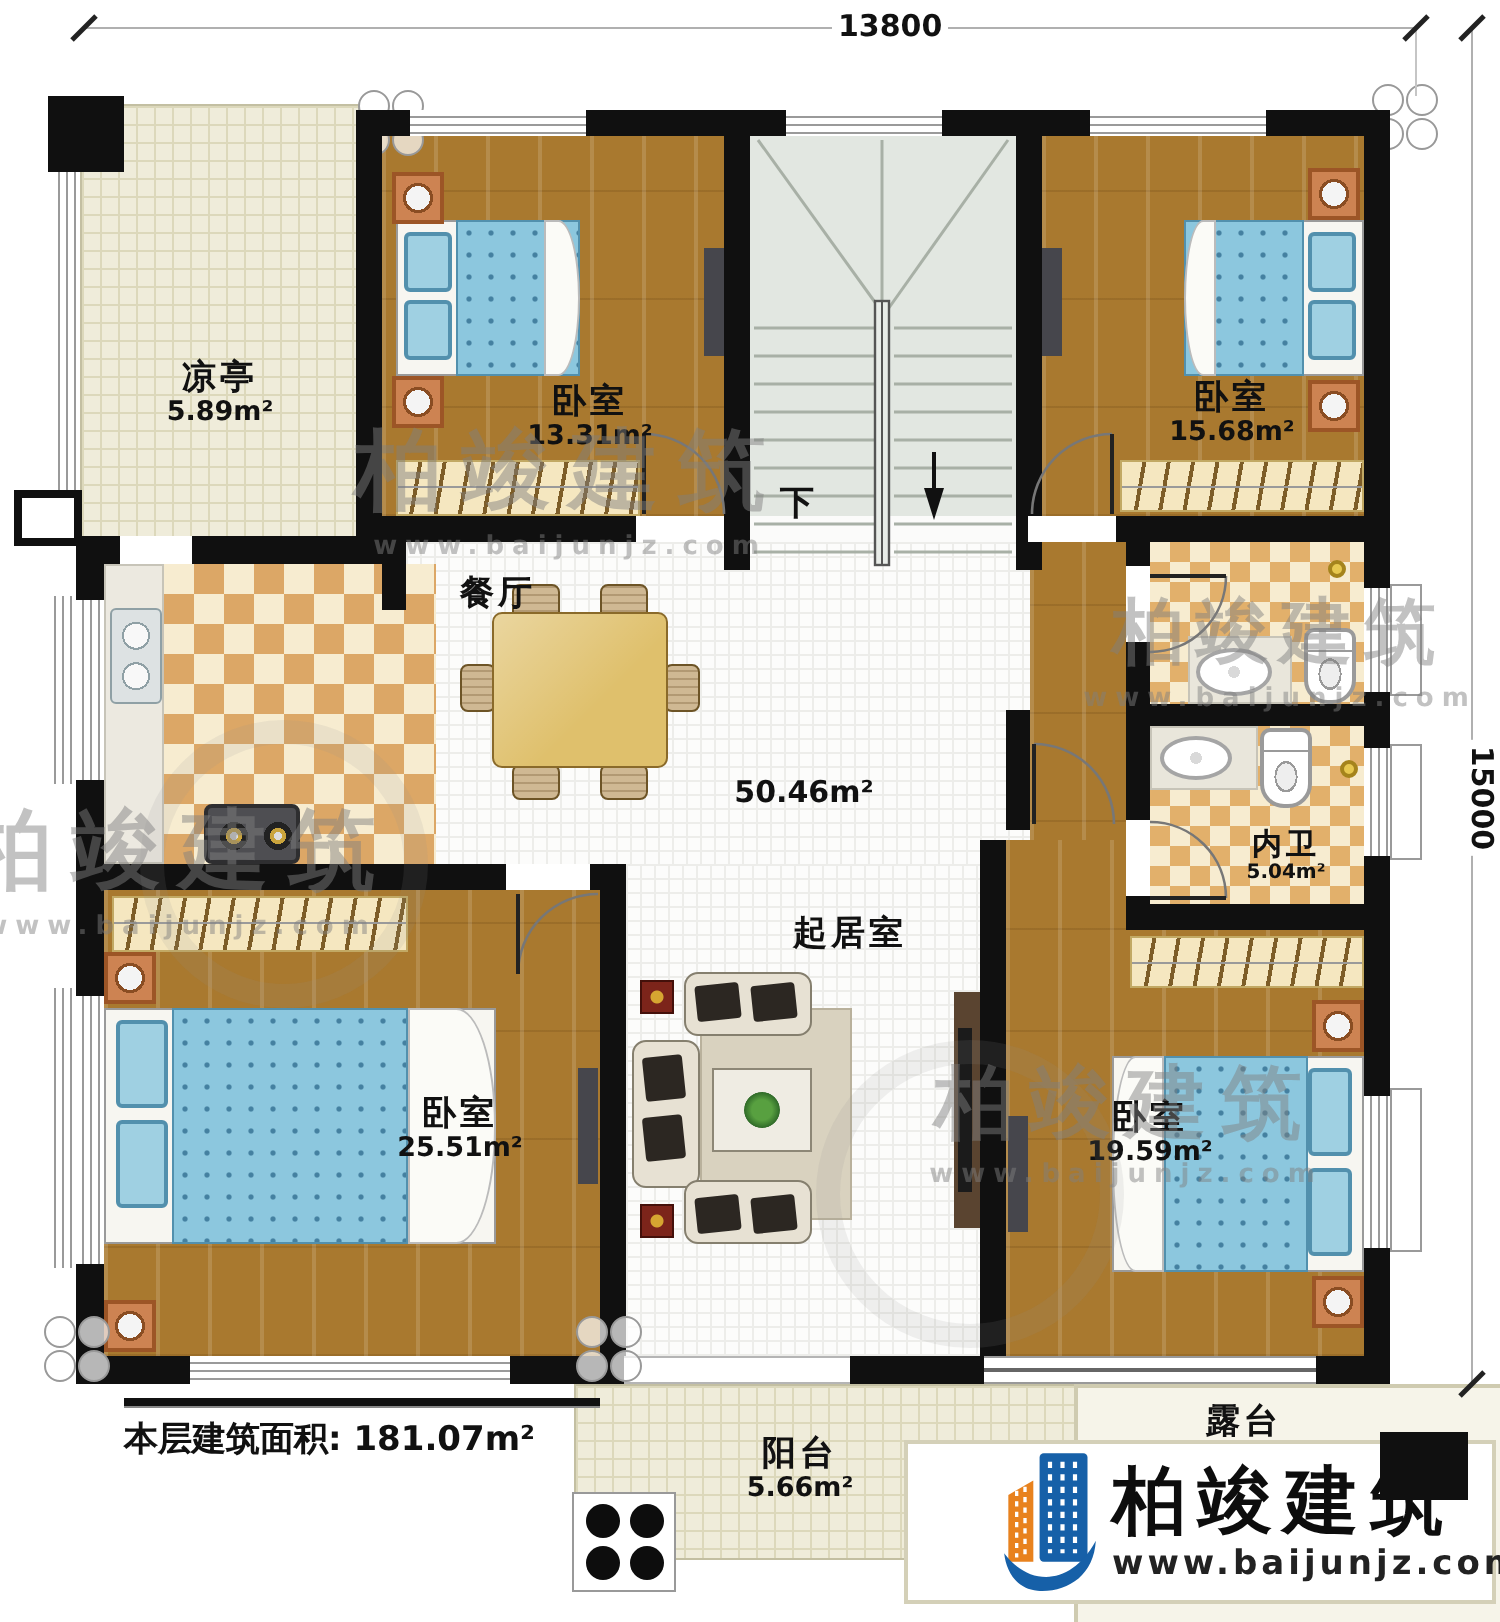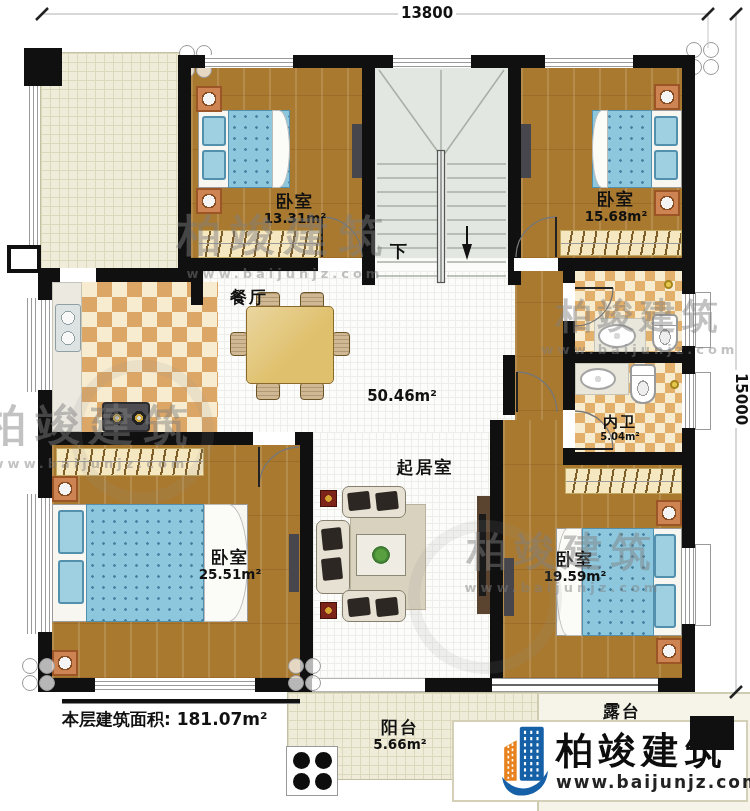--- a/index.html
+++ b/index.html
@@ -330,41 +330,45 @@
       <line x1="42" y1="14" x2="708" y2="14" stroke="#b0b0b0" stroke-width="1"></line>
       <line x1="736" y1="14" x2="736" y2="692" stroke="#b0b0b0" stroke-width="1"></line>
       <line x1="708" y1="14" x2="708" y2="48" stroke="#c5c5c5" stroke-width="1"></line>
       <line x1="36" y1="20" x2="48" y2="8" stroke="#222" stroke-width="2.5"></line>
       <line x1="702" y1="20" x2="714" y2="8" stroke="#222" stroke-width="2.5"></line>
       <line x1="730" y1="20" x2="742" y2="8" stroke="#222" stroke-width="2.5"></line>
       <line x1="730" y1="698" x2="742" y2="686" stroke="#222" stroke-width="2.5"></line>
     </g>
   </svg>
 
-  <div class="dim" style="left:398px;top:4px;text-align:center;">13800</div>
+  <div class="dim" style="left:416px;top:4px;text-align:center;">13800</div>
   <div class="dim" style="left:712px;top:390px;transform:rotate(90deg);">15000</div>
 
+  <div class="room-label" style="left:58px;top:180px;width:104px;">
+    <div class="nm">凉亭</div>
+      <div class="ar">5.89m²</div>
+    </div>
   <div class="room-label" style="left:240px;top:192px;width:110px;">
     <div class="nm">卧室</div>
       <div class="ar">13.31m²</div>
     </div>
   <div class="room-label" style="left:561px;top:190px;width:110px;">
     <div class="nm">卧室</div>
       <div class="ar">15.68m²</div>
     </div>
   <div class="room-label" style="left:212px;top:288px;width:48px;margin-left:13px;">
     <div class="nm">餐厅</div>
     </div>
   <div class="room-label" style="left:366px;top:388px;width:72px;">
     <div class="ar" style="font-size:15px;">50.46m²</div>
     </div>
   <div class="room-label" style="left:392px;top:458px;width:66px;">
     <div class="nm">起居室</div>
     </div>
-  <div class="room-label" style="left:572px;top:414px;width:96px;">
+  <div class="room-label" style="left:595px;top:414px;width:96px;">
     <div class="nm" style="font-size:15px;">内卫</div>
       <div class="ar" style="font-size:10px;">5.04m²</div>
     </div>
   <div class="room-label" style="left:178px;top:548px;width:104px;">
     <div class="nm">卧室</div>
       <div class="ar">25.51m²</div>
     </div>
   <div class="room-label" style="left:523px;top:550px;width:104px;">
     <div class="nm">卧室</div>
       <div class="ar">19.59m²</div>

